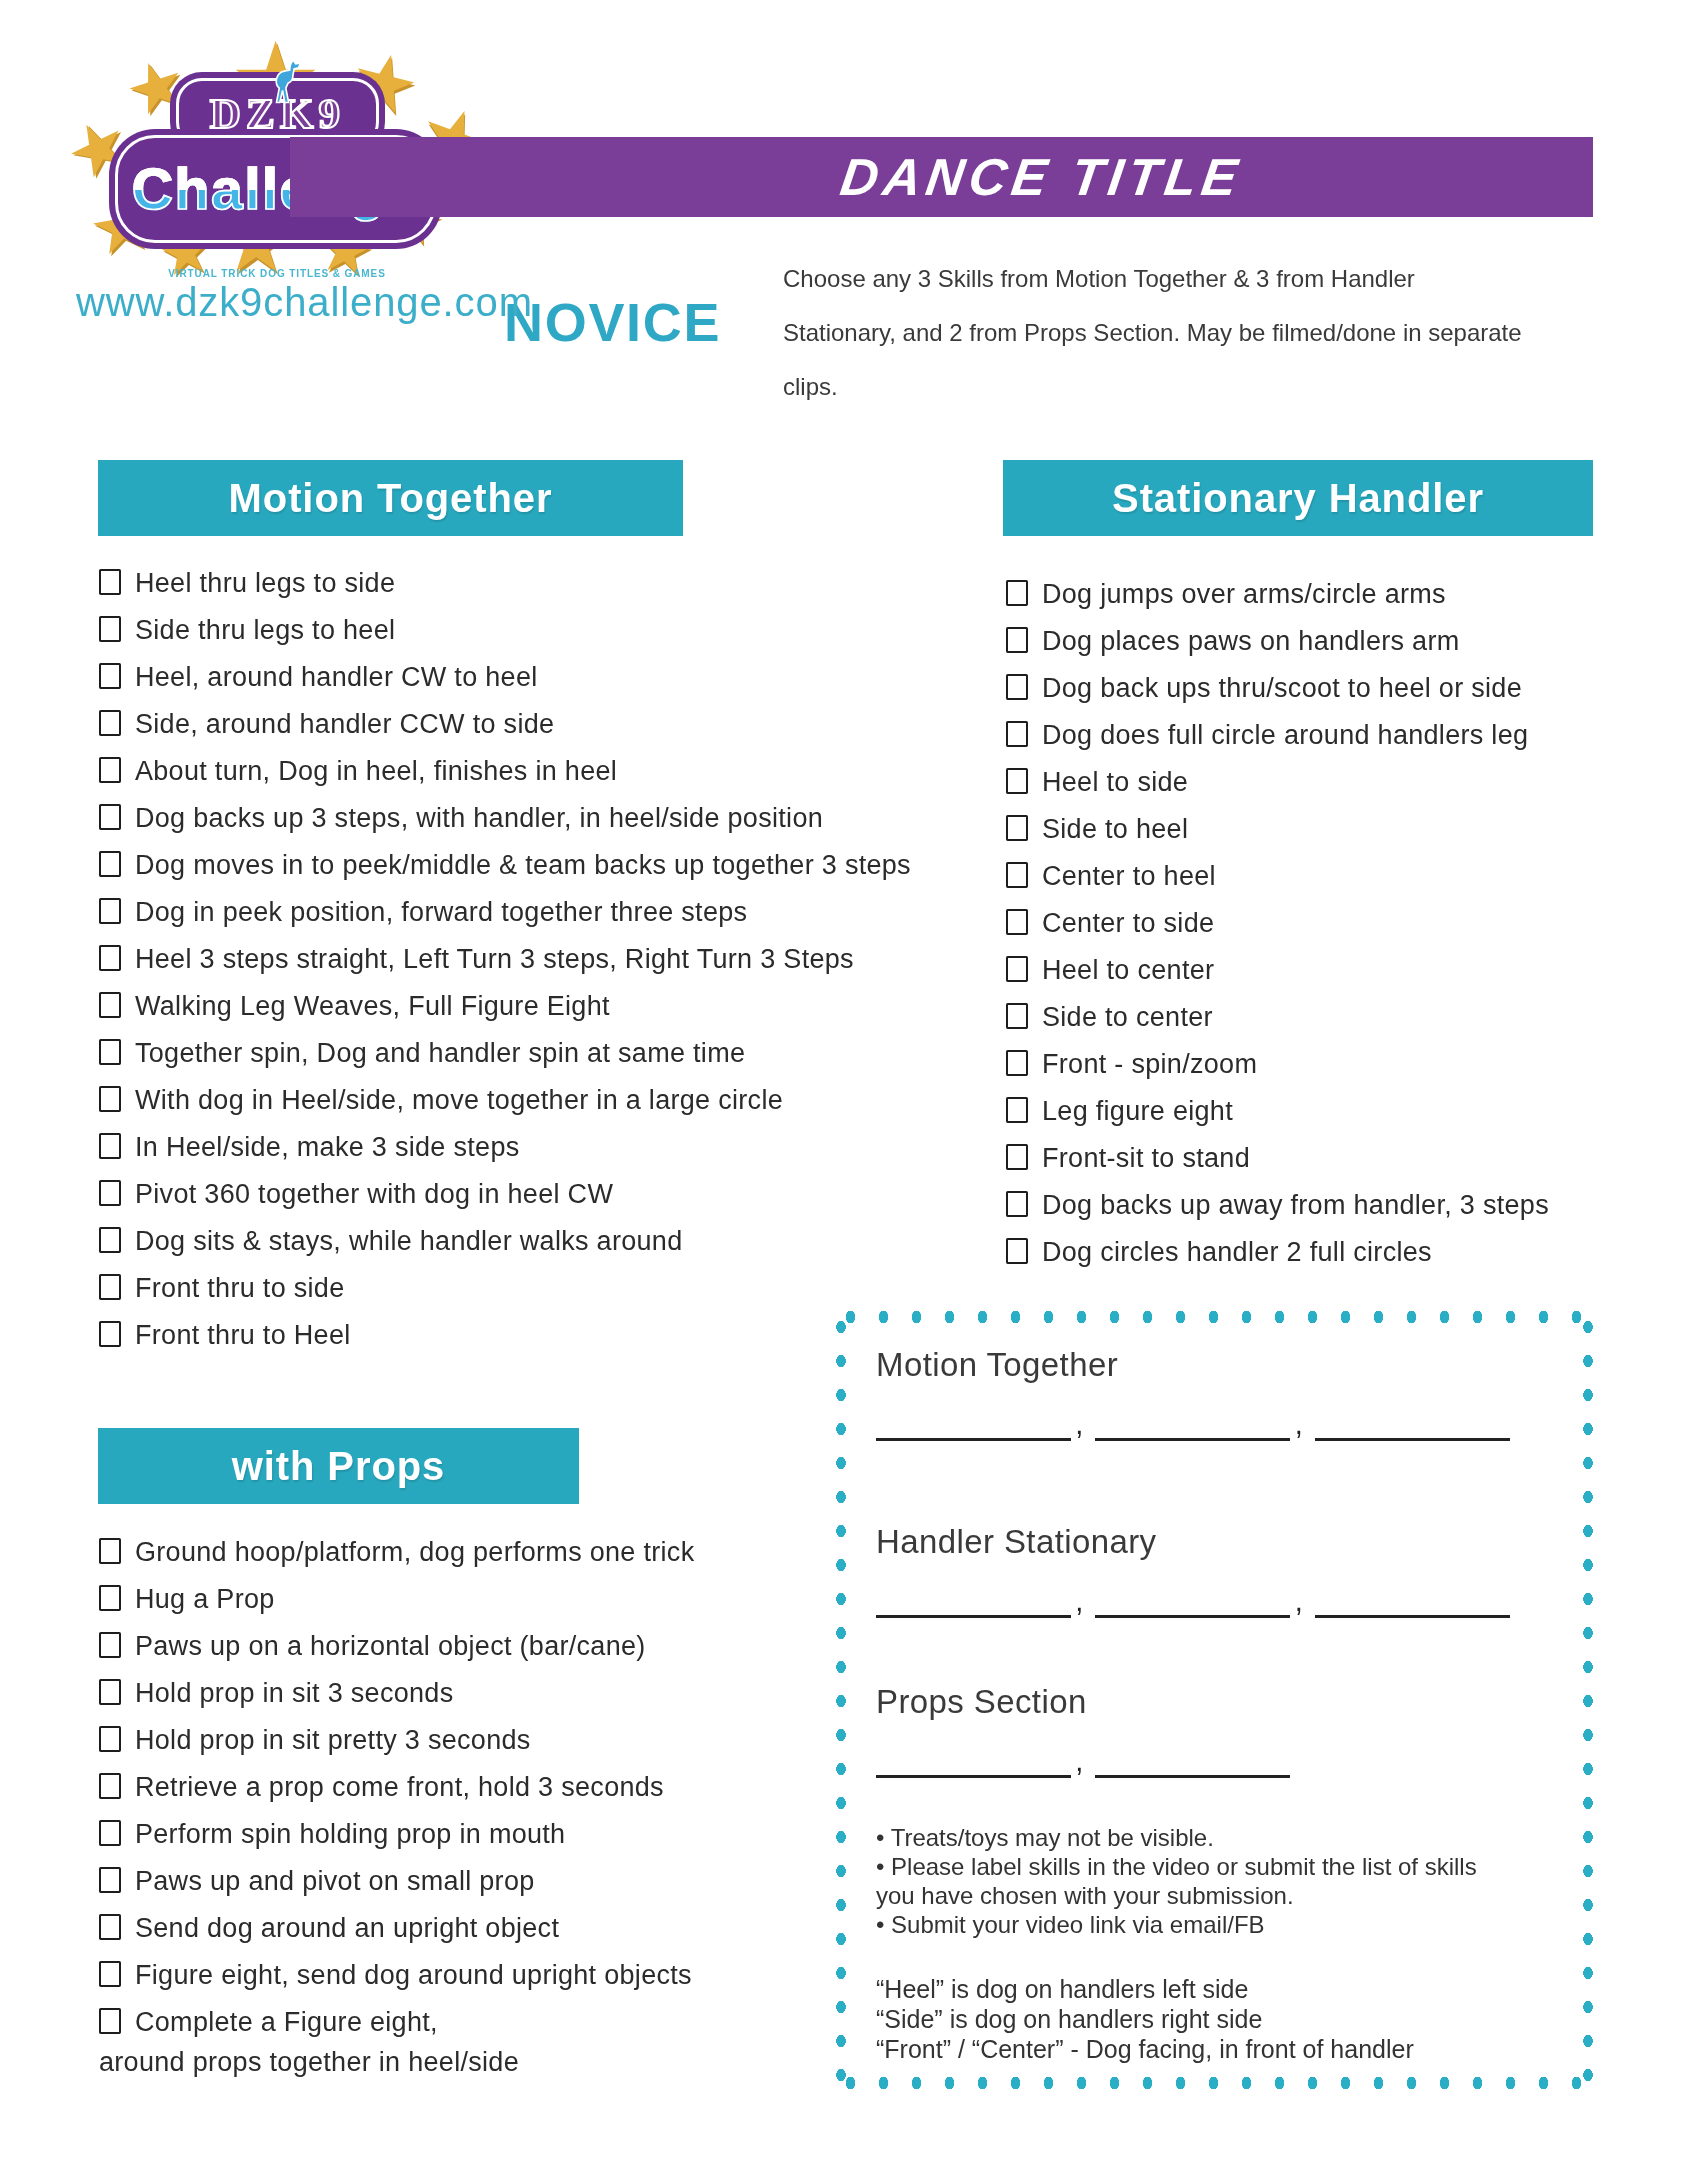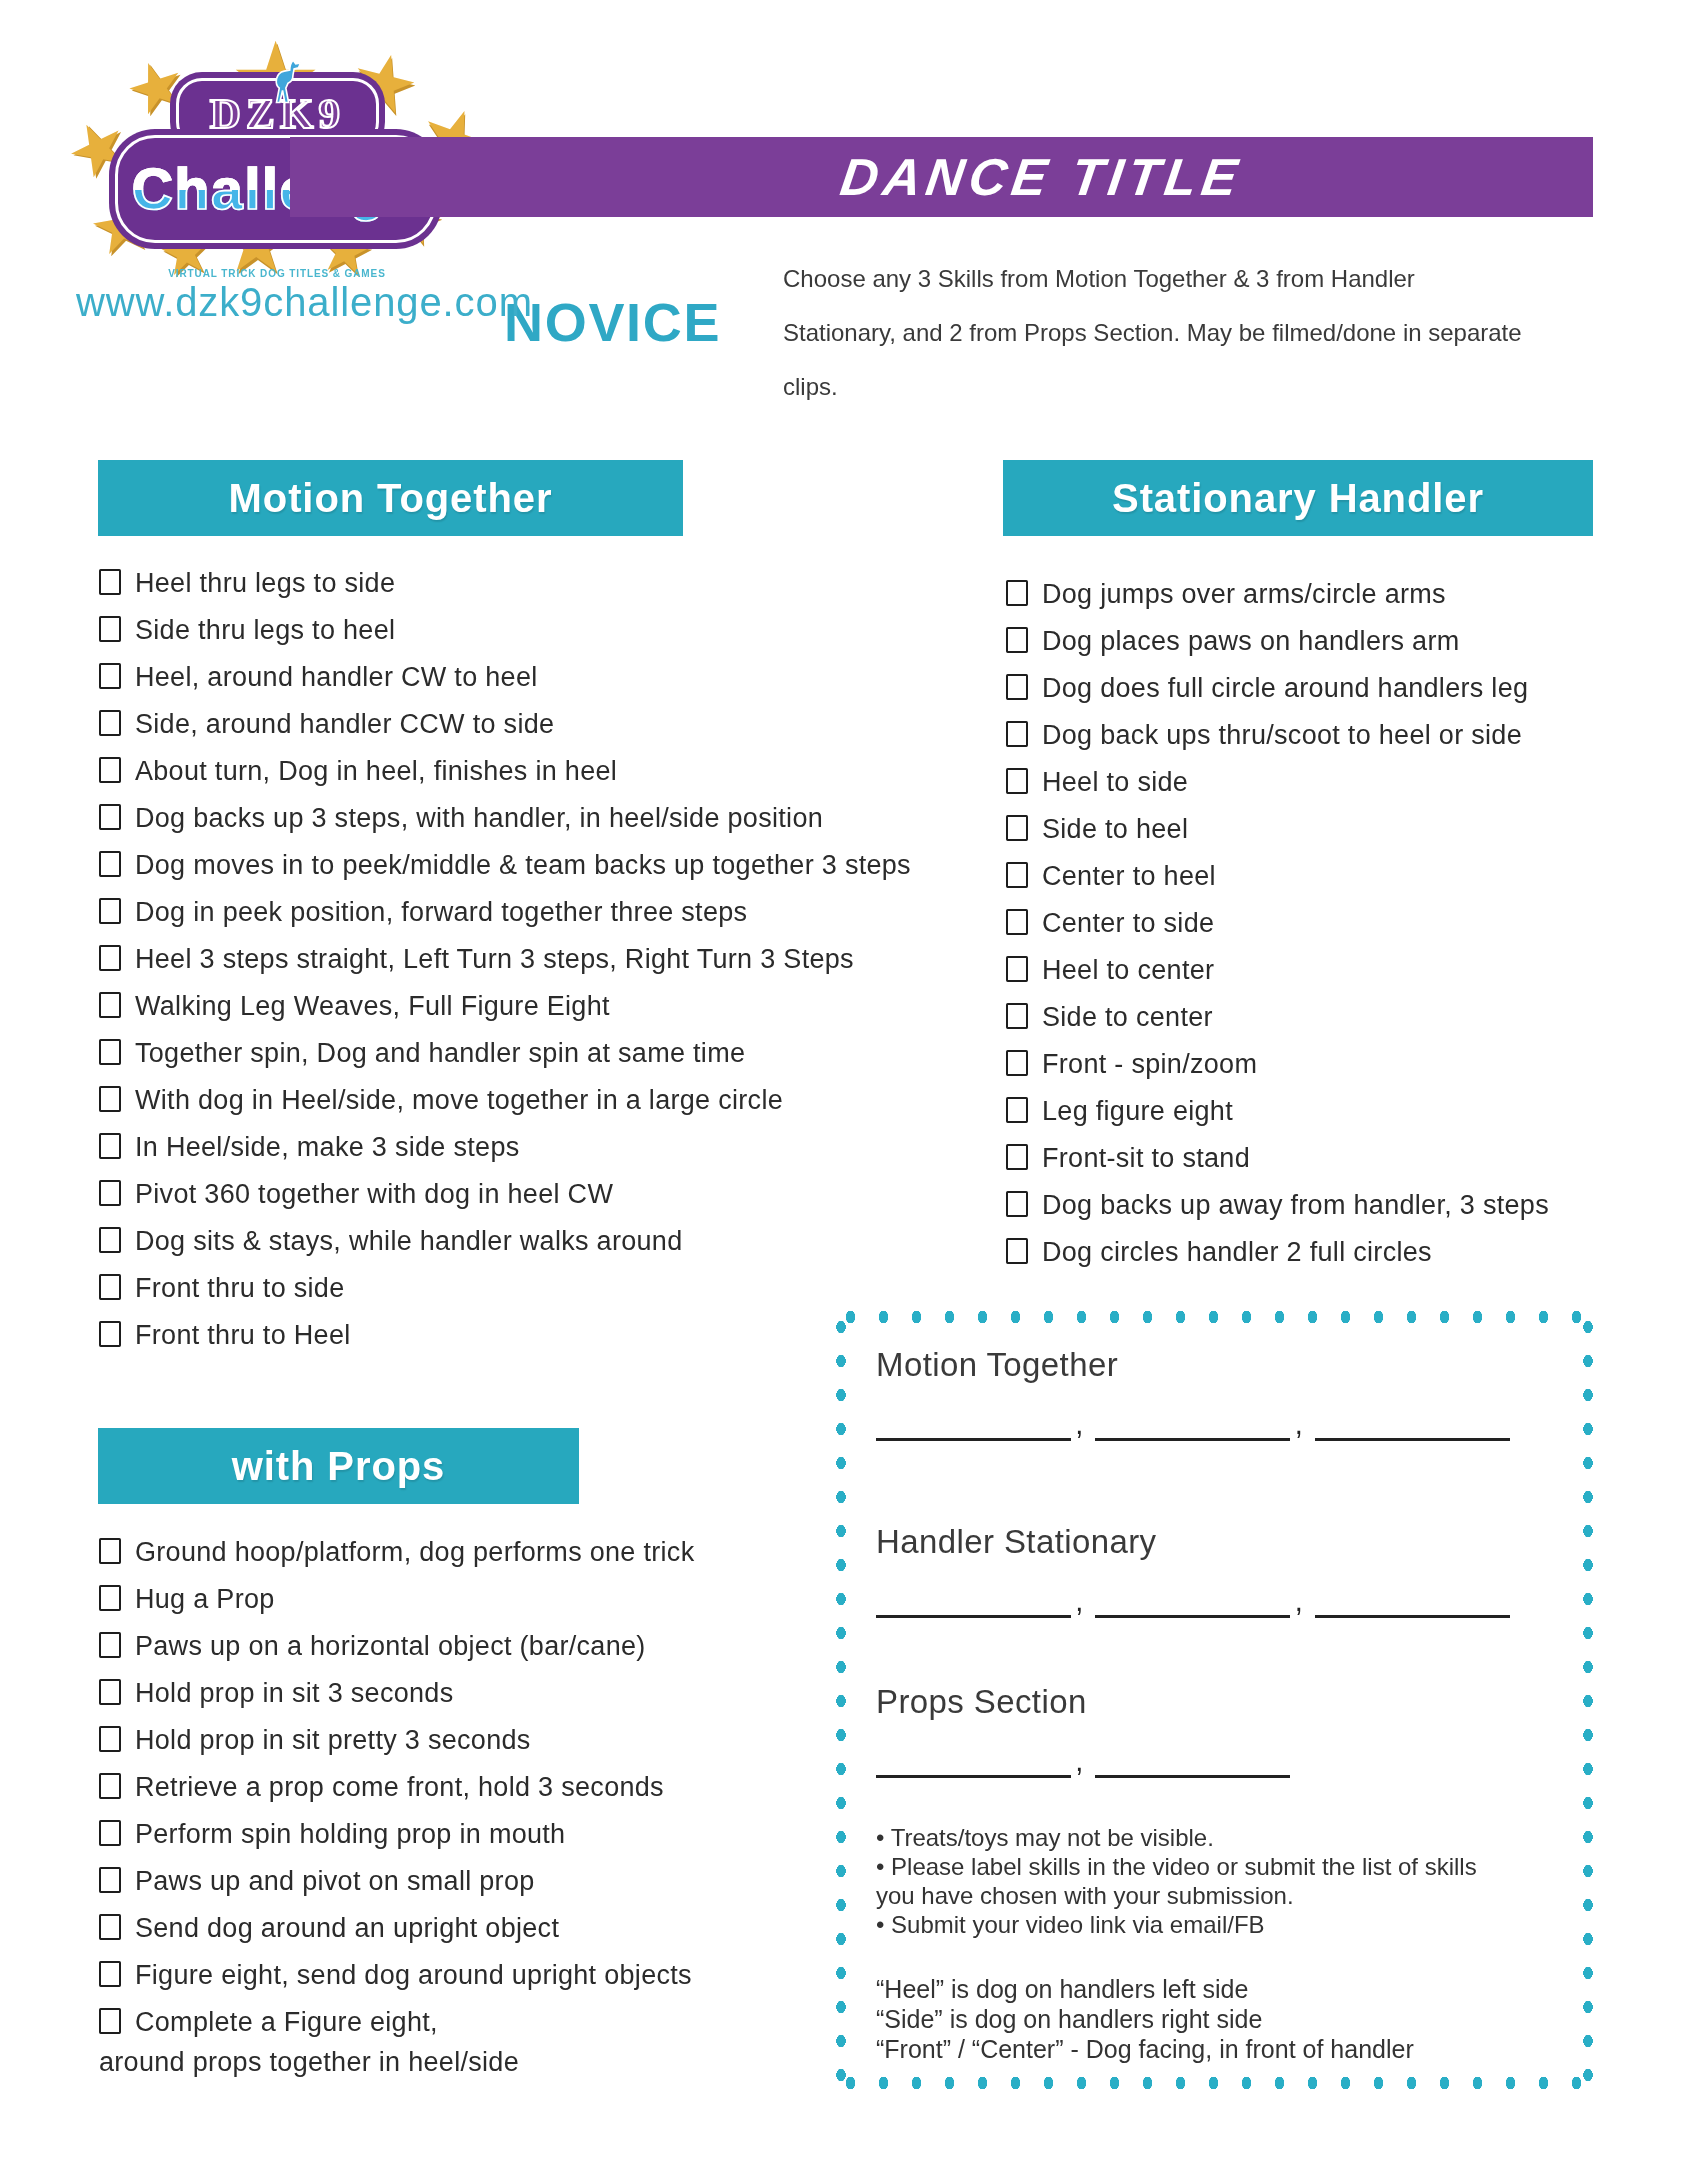--- a/index.html
+++ b/index.html
@@ -149,23 +149,23 @@
 
   <div class="check-row"><span class="checkbox"></span><span class="check-label">Front thru to side</span></div>
 
   <div class="check-row"><span class="checkbox"></span><span class="check-label">Front thru to Heel</span></div>
 </div>
 <div class="checklist list-stationary">
   <div class="check-row"><span class="checkbox"></span><span class="check-label">Dog jumps over arms/circle arms</span></div>
 
   <div class="check-row"><span class="checkbox"></span><span class="check-label">Dog places paws on handlers arm</span></div>
 
+  <div class="check-row"><span class="checkbox"></span><span class="check-label">Dog back ups thru/scoot to heel or side</span></div>
+
   <div class="check-row"><span class="checkbox"></span><span class="check-label">Dog does full circle around handlers leg</span></div>
-
-  <div class="check-row"><span class="checkbox"></span><span class="check-label">Dog back ups thru/scoot to heel or side</span></div>
 
   <div class="check-row"><span class="checkbox"></span><span class="check-label">Heel to side</span></div>
 
   <div class="check-row"><span class="checkbox"></span><span class="check-label">Side to heel</span></div>
 
   <div class="check-row"><span class="checkbox"></span><span class="check-label">Center to heel</span></div>
 
   <div class="check-row"><span class="checkbox"></span><span class="check-label">Center to side</span></div>
 
   <div class="check-row"><span class="checkbox"></span><span class="check-label">Heel to center</span></div>

